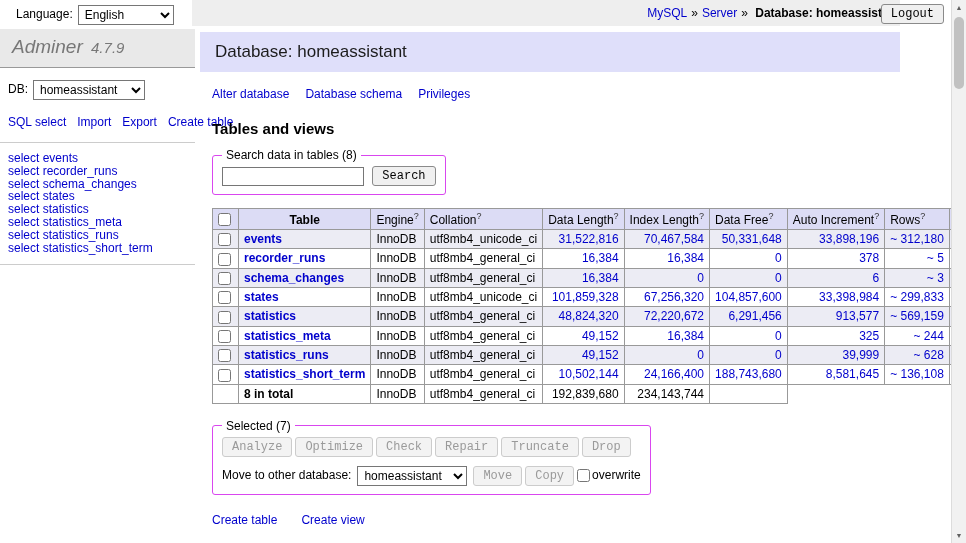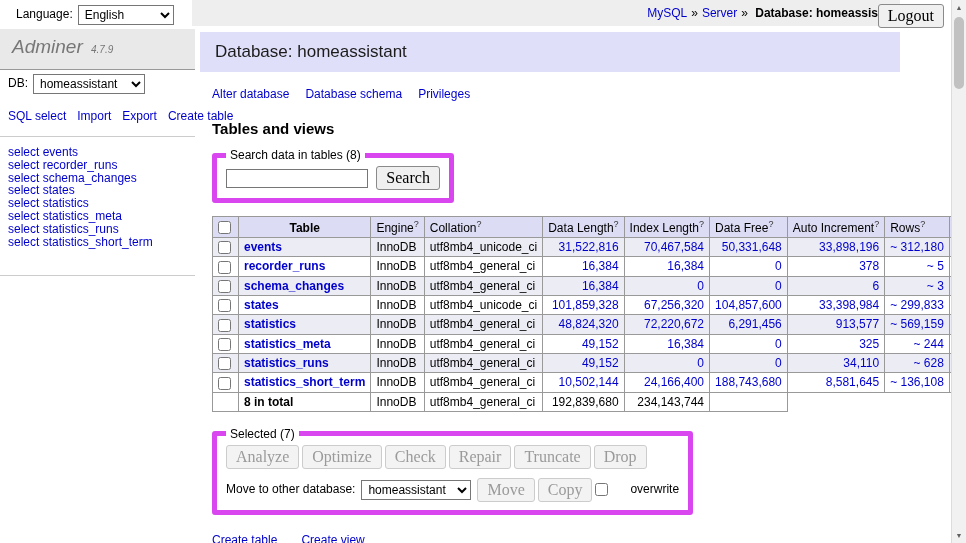--- a/index.html
+++ b/index.html
@@ -3,21 +3,21 @@
 <meta charset="utf-8">
 <style>
   * { box-sizing: border-box; }
   html, body { margin: 0; padding: 0; background: #fff; }
   body {
     width: 966px; height: 543px; overflow: hidden; position: relative;
     font-family: "Liberation Sans", "DejaVu Sans", sans-serif; font-size: 12px; color: #000;
   }
   a { color: var(--link, #0000cc); text-decoration: none; cursor: pointer; }
   button {
-    font-family: Liberation Serif, serif; font-size: 16px; color: #000;
+    font-family: Liberation Mono, monospace; font-size: 12px; color: #000;
     background: #f0f0f0; border: 1px solid #8a8a8a; border-radius: 3px;
     padding: 2px 9px; vertical-align: middle; cursor: pointer;
   }
   button:disabled { color: #9a9a9a; background: #f3f3f3; border-color: #cccccc; cursor: default; }
   select {
     font-family: inherit; font-size: 12px; vertical-align: middle;
     border: 1px solid #767676; background: #fff; padding: 1px 2px; height: 20px;
   }
   input[type=text] {
     font-family: inherit; font-size: 12px; border: 1px solid #767676;
@@ -29,28 +29,28 @@
   .lang-bar { position: absolute; top: 0; left: 8px; width: 195px; height: 29px; padding: 5px 0 0 8px; background: #fff; }
   .lang-bar label { margin-right: 5px; }
   .lang-select { width: 96px; }
 
   .sidebar { position: absolute; top: 29px; left: 0; width: 195px; bottom: 0; background: #fff; }
   .adminer-title {
     margin: 0; padding: 8px 12px 9px; background: var(--sidebar-title-bg, #e9e9e9);
     border-bottom: 1px solid #999; color: #777; font-weight: normal; font-style: italic;
     font-size: 19px; line-height: 20px;
   }
-  .adminer-title .ver { font-size: 10px; margin-left: 3px; }
-  .db-row { padding: 4px 8px 8px; }
+  .adminer-title .ver { font-size: 15px; margin-left: 3px; }
+  .db-row { padding: 12px 8px 8px; }
   .db-row label { margin-right: 5px; }
   .db-select { width: 112px; }
   .menu-links { margin: 0; padding: 6px 8px 12px; border-bottom: 1px solid #ccc; }
   .menu-links .wrap { display: block; width: 152px; line-height: 16px; }
   .menu-links a { margin-right: 11px; white-space: nowrap; }
-  .tables-list { margin: 0; padding: 9px 8px 27px; border-bottom: 1px solid #ccc; }
+  .tables-list { margin: 0; padding: 9px 8px 10px; border-bottom: 1px solid #ccc; }
   .tables-list a { display: block; line-height: 12.8px; font-size: 12px; }
 
   
   .breadcrumb {
     position: absolute; left: 192px; top: 0; width: 708px; height: 26px;
     background: var(--breadcrumb-bg, #eeeeee); padding: 6px 0 13px 11px; white-space: nowrap; text-align: right;
   }
   .bc-link { margin-right: 4px; }
   .bc-sep { margin-right: 4px; color: #000; }
   .bc-current { font-weight: bold; }
@@ -65,21 +65,21 @@
   
   .content { position: absolute; left: 200px; top: 26px; width: 710px; }
   .page-title {
     margin: 6px 0 0; width: 700px; padding: 10px 15px; background: var(--title-bg, #dfdffa);
     font-size: 17px; font-weight: normal; color: #1c1c1c;
   }
   .db-actions { margin: 15px 0 0 12px; }
   .db-actions a { margin-right: 16px; }
   h3 { font-size: 15px; margin: 19px 0 0 12px; font-weight: bold; }
 
-  fieldset { border: 5px solid #d946ef; border-radius: 3px; margin: 0; padding: 4px 9px 8px; }
+  fieldset { border: 1px solid #d946ef; border-radius: 3px; margin: 0; padding: 4px 9px 8px; }
   legend { font-size: 12px; padding: 0 4px; }
   .search-fs { display: inline-block; margin: 11px 0 0 12px; }
   .search-input { width: 142px; margin-right: 5px; }
 
   table.db-tables { border-collapse: collapse; margin: 13px 0 0 12px; font-size: 12px; }
   .db-tables th, .db-tables td { border: 1px solid #999; padding: 2px 5px; white-space: nowrap; height: 13px; }
   .db-tables thead th { background: var(--header-bg, #dcdcf5); font-weight: normal; text-align: left; }
   .db-tables thead th:nth-of-type(2) { font-weight: bold; text-align: center; }
   .db-tables thead sup { font-size: 9px; color: #333; cursor: pointer; }
   .db-tables tbody tr:nth-of-type(odd) { background: var(--odd-row-bg, #ececf4); }
@@ -90,21 +90,21 @@
   .db-tables tfoot .num { text-align: right; }
   .db-tables .b { font-weight: bold; }
   .db-tables .ghost { border: none; background: transparent; }
 
   .selected-fs { display: inline-block; margin: 15px 0 0 12px; min-width: 398px; }
   .ops button { margin-right: 3px; }
   .move-row { margin-top: 9px; white-space: nowrap; }
   .move-row .lbl { margin-right: 6px; }
   .move-select { width: 110px; margin-right: 6px; }
   .move-row button { margin-right: 3px; }
-  .ovr-label { margin-left: 20px; }
+  .ovr-label { margin-left: 0; }
 
   .create-links { margin: 18px 0 0 12px; }
   .create-links a { margin-right: 24px; }
 </style>
 </head>
 <body>
 
 <div class="lang-bar">
   <label>Language:</label><select class="lang-select"><option>English</option></select>
 </div>
@@ -252,21 +252,21 @@
         </tr>
 
         <tr>
           <td class="c-check"><input type="checkbox" style=""></td>
           <td class="c-name"><a href="#">statistics_runs</a></td>
           <td>InnoDB</td>
           <td>utf8mb4_general_ci</td>
           <td class="c-num"><a href="#">49,152</a></td>
           <td class="c-num"><a href="#">0</a></td>
           <td class="c-num"><a href="#">0</a></td>
-          <td class="c-num"><a href="#">34,110</a></td>
+          <td class="c-num"><a href="#">39,999</a></td>
           <td class="c-num"><a href="#">~ 628</a></td>
           <td></td>
         </tr>
 
         <tr>
           <td class="c-check"><input type="checkbox" style=""></td>
           <td class="c-name"><a href="#">statistics_short_term</a></td>
           <td>InnoDB</td>
           <td>utf8mb4_general_ci</td>
           <td class="c-num"><a href="#">10,502,144</a></td>

